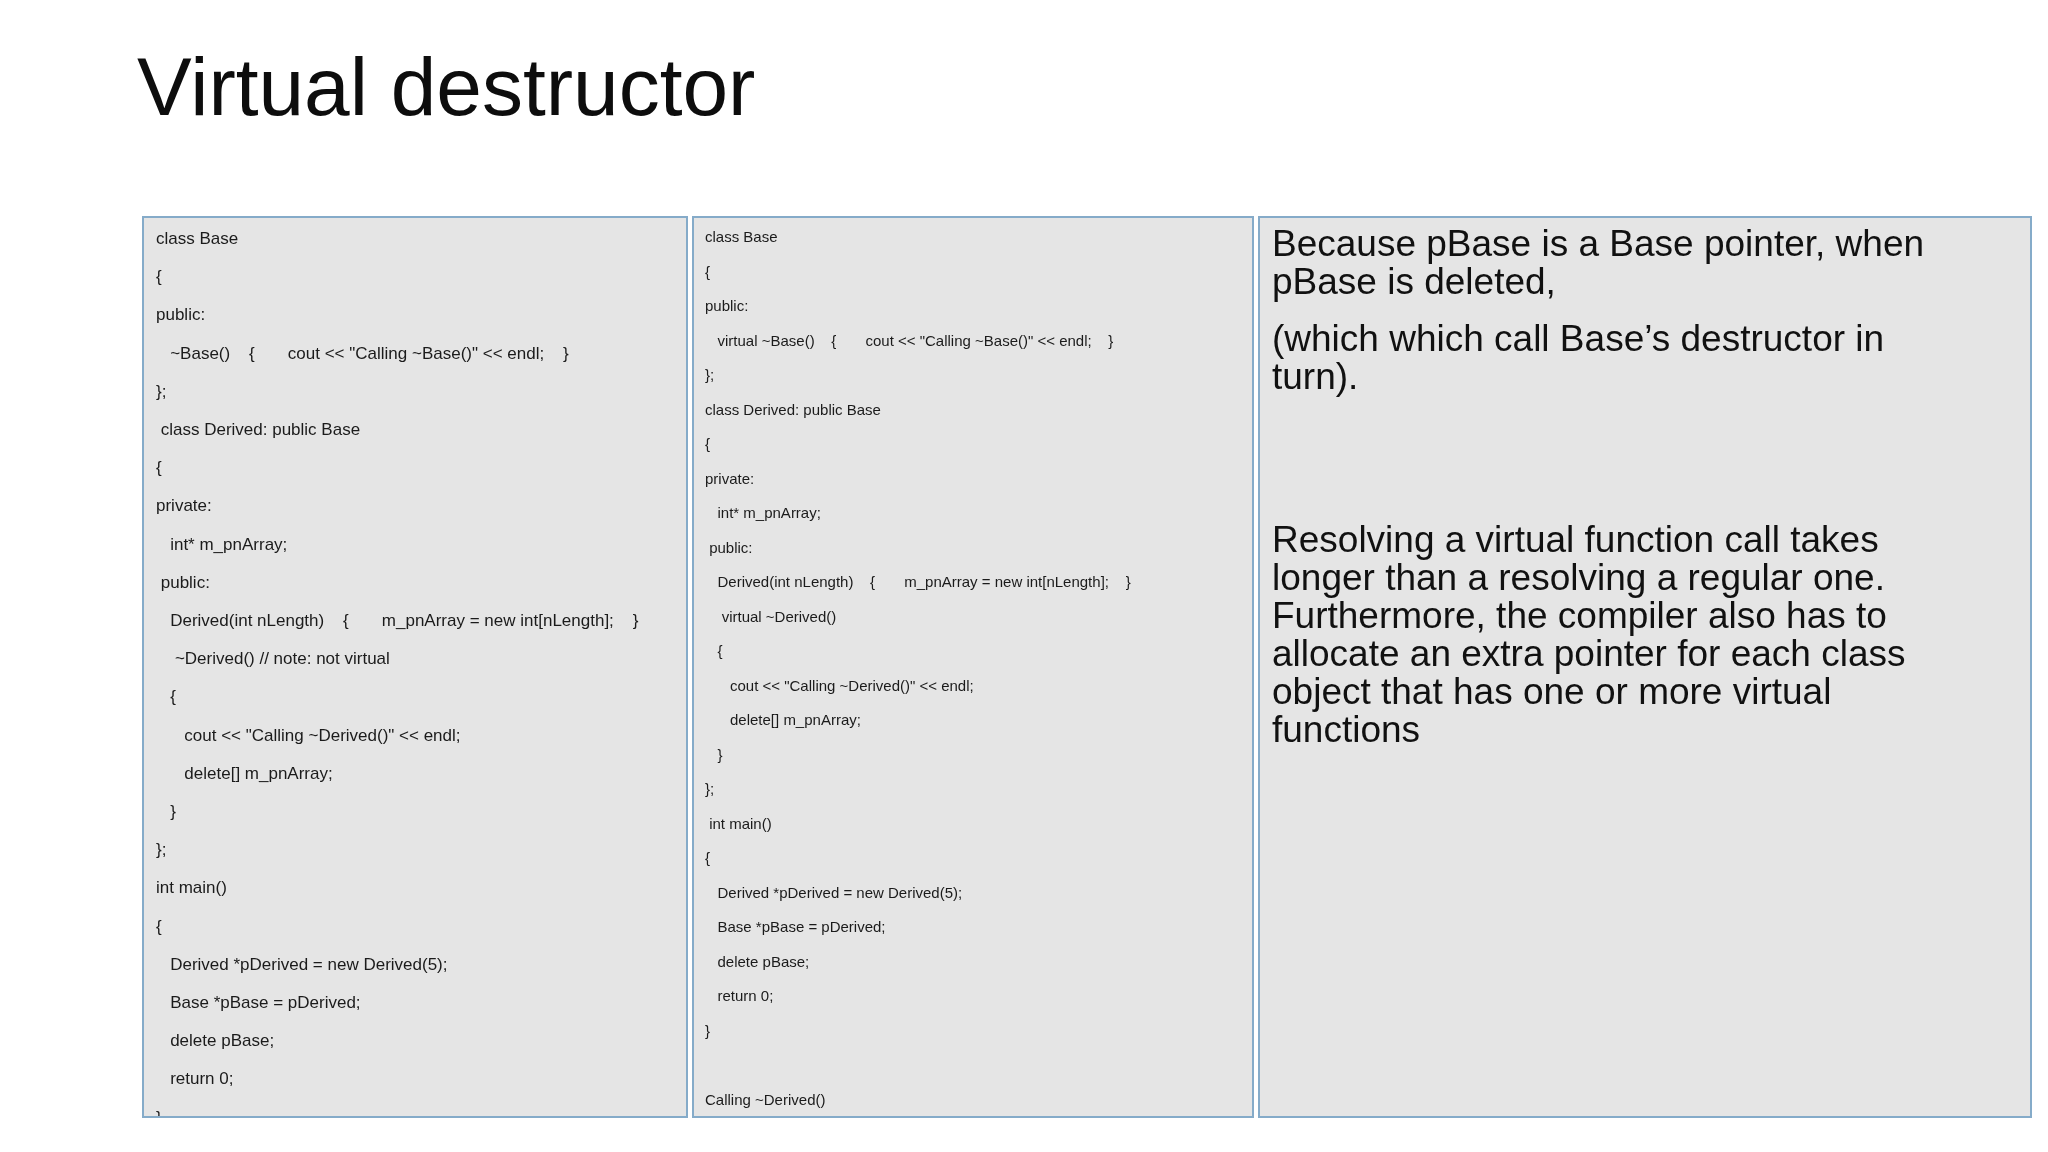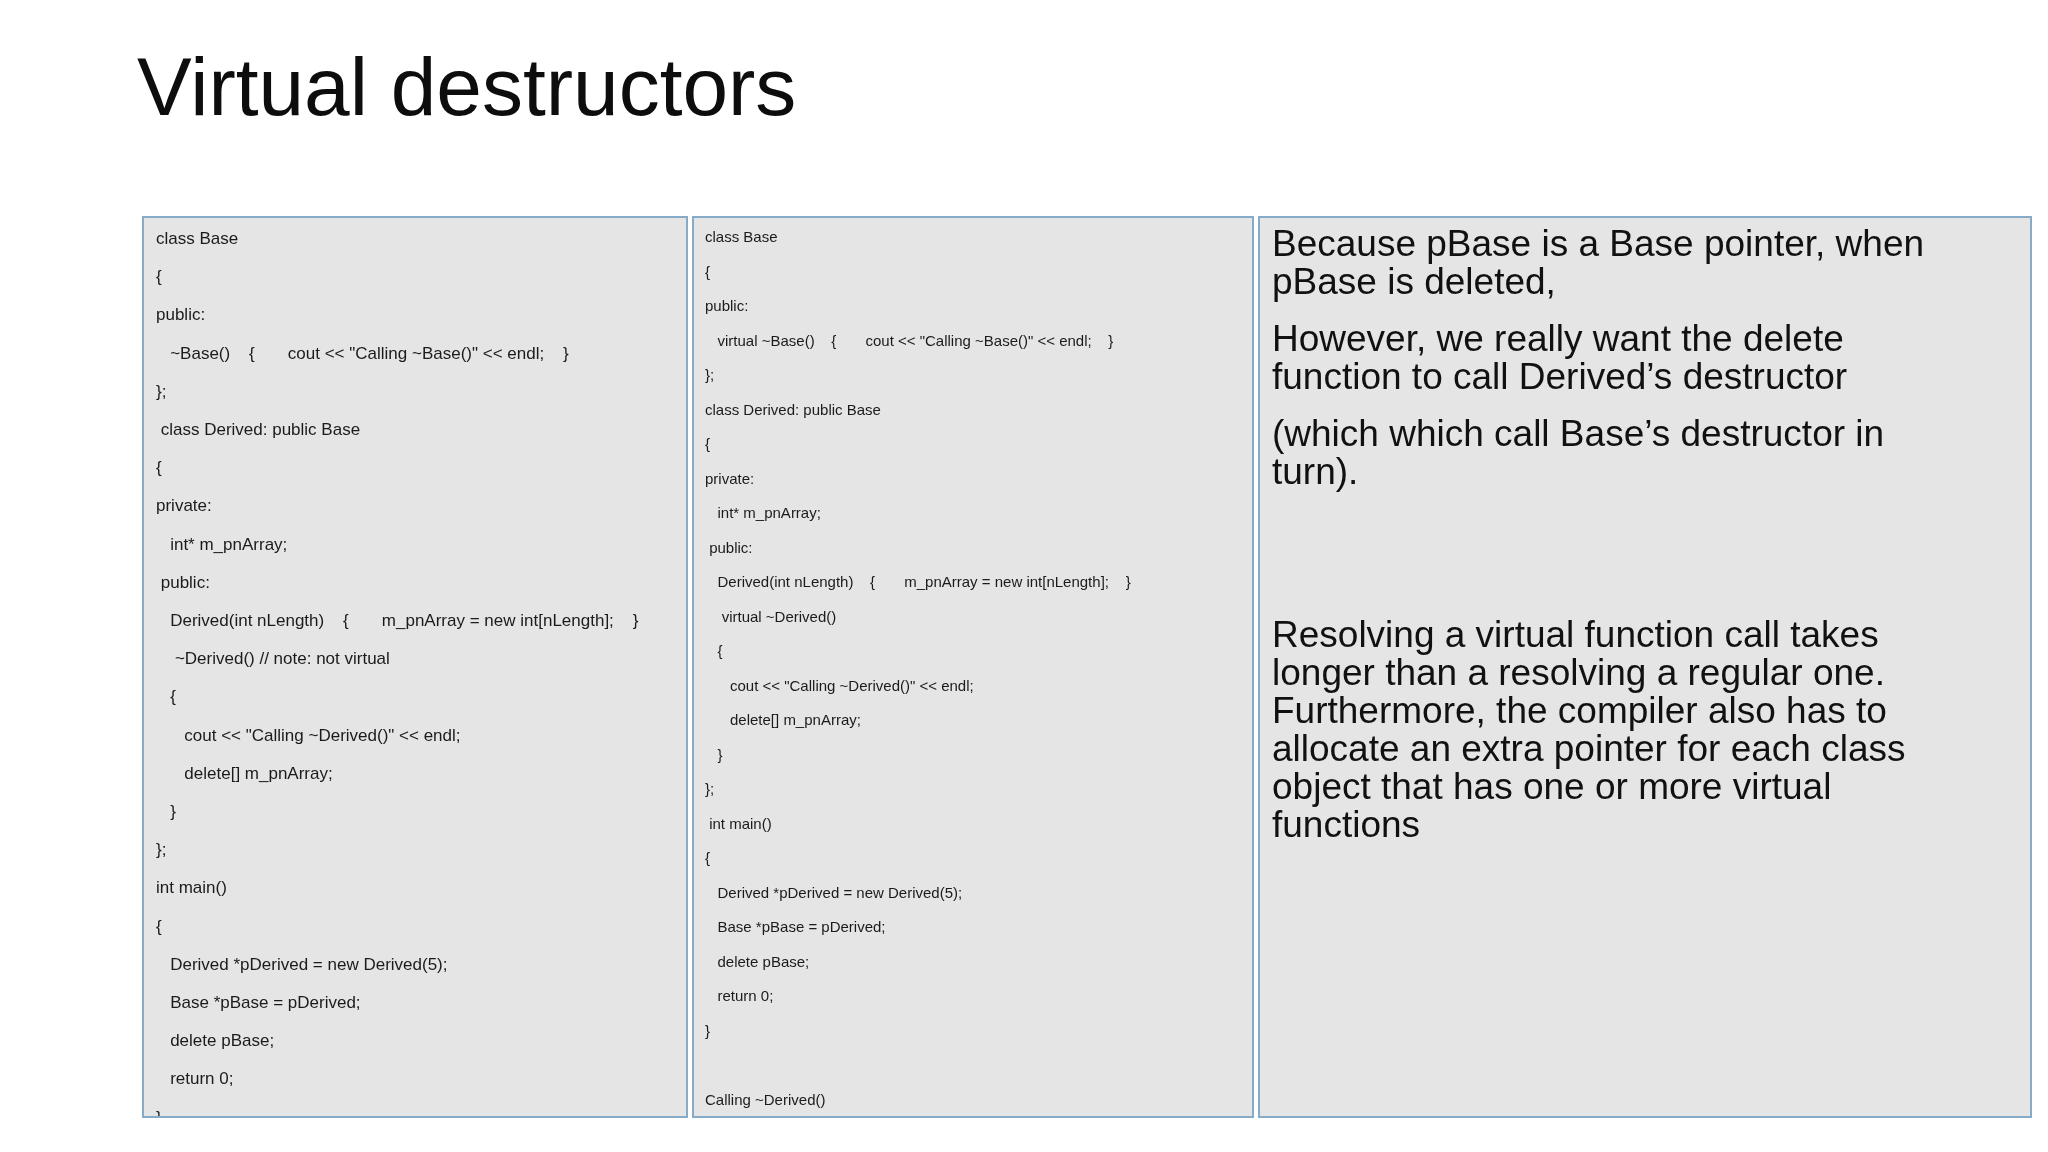--- a/index.html
+++ b/index.html
@@ -72,21 +72,21 @@
   }
   .paragraphs p.blank {
     height: 34px;
   }
 </style>
 </head>
 <body>
 
 <div class="slide">
 
-  <h1 class="title">Virtual destructors</h1>
+  <h1 class="title">Virtual destructor</h1>
 
   <div class="panels">
 
     <div class="panel panel-left" style="border-color: rgb(133, 171, 201);">
       <div class="code code-left" style="color: rgb(27, 27, 27);">class Base
 {
 public:
    ~Base()    {       cout &lt;&lt; "Calling ~Base()" &lt;&lt; endl;    }
 };
  class Derived: public Base
@@ -137,21 +137,20 @@
    return 0;
 }
 
 Calling ~Derived()
 Calling ~Base()</div>
     </div>
 
     <div class="panel panel-right" style="border-color: rgb(133, 171, 201);">
       <div class="paragraphs">
           <p>Because pBase is a Base pointer, when pBase is deleted,</p>
-          <p>However, we really want the delete function to call Derived’s destructor</p>
           <p>(which which call Base’s destructor in turn).</p>
           <p class="blank"></p>
           <p class="blank"></p>
           <p>Resolving a virtual function call takes longer than a resolving a regular one. Furthermore, the compiler also has to allocate an extra pointer for each class object that has one or more virtual functions</p>
         </div>
     </div>
 
   </div>
 </div>
 

